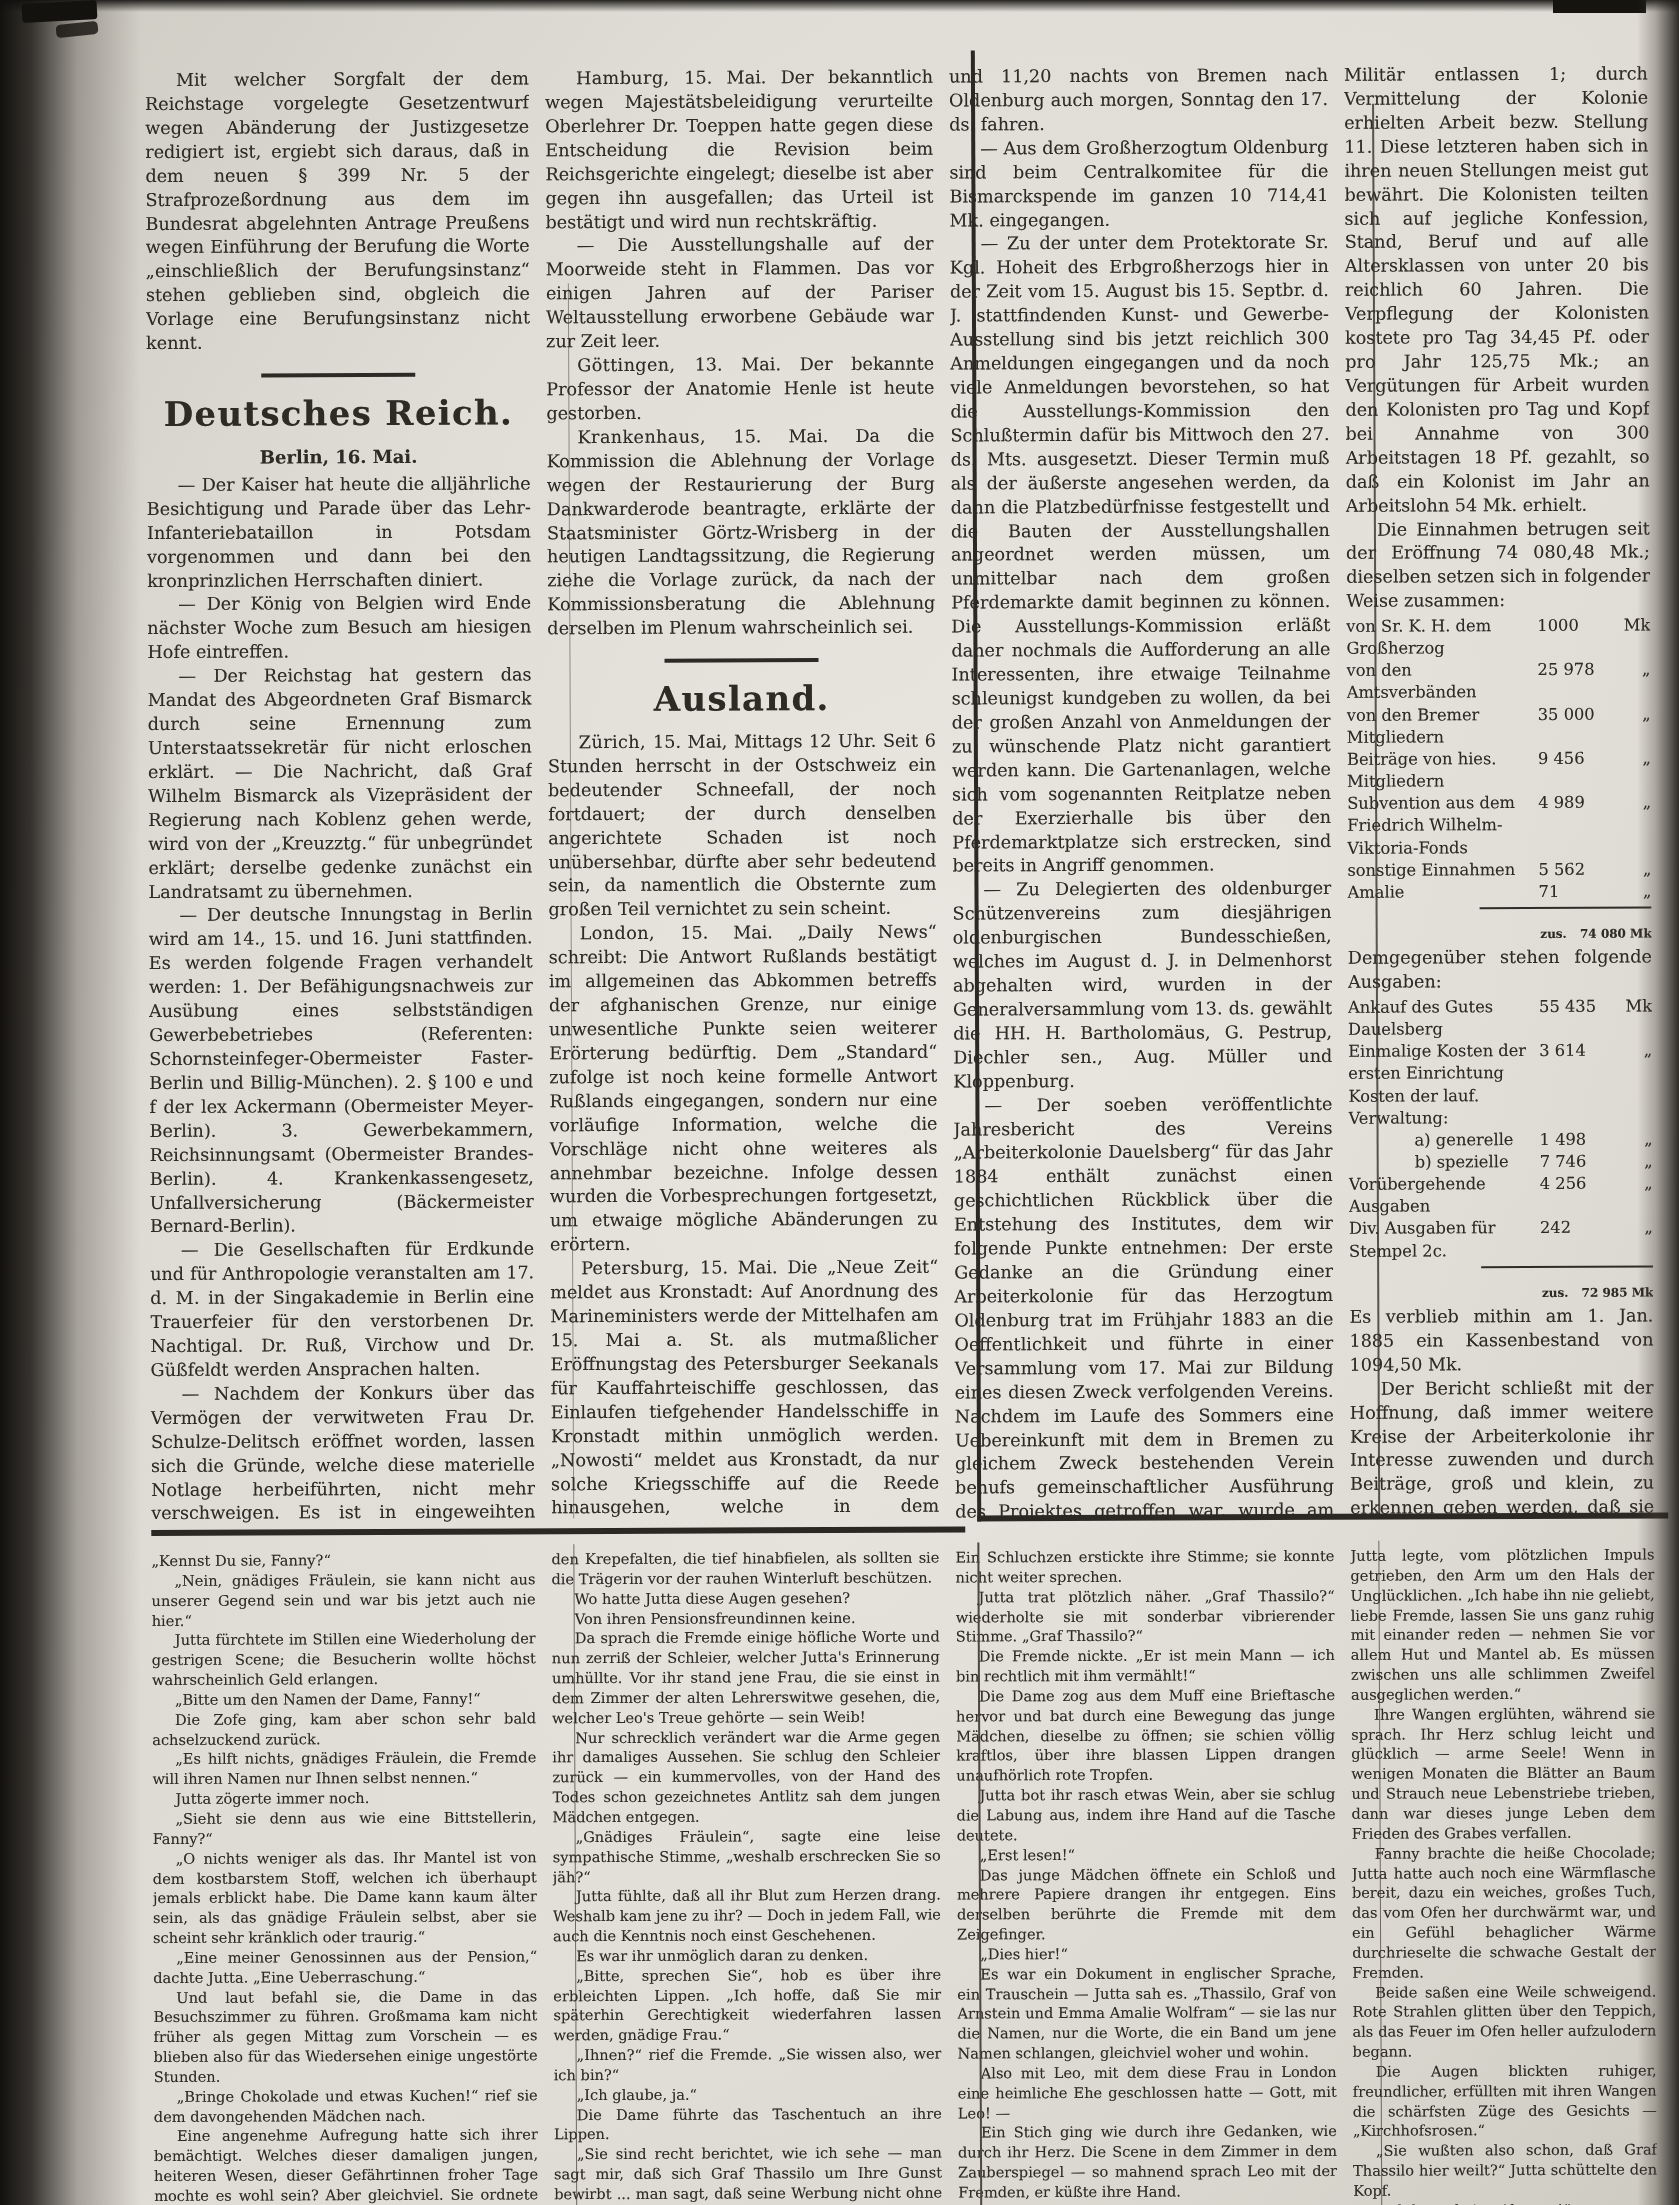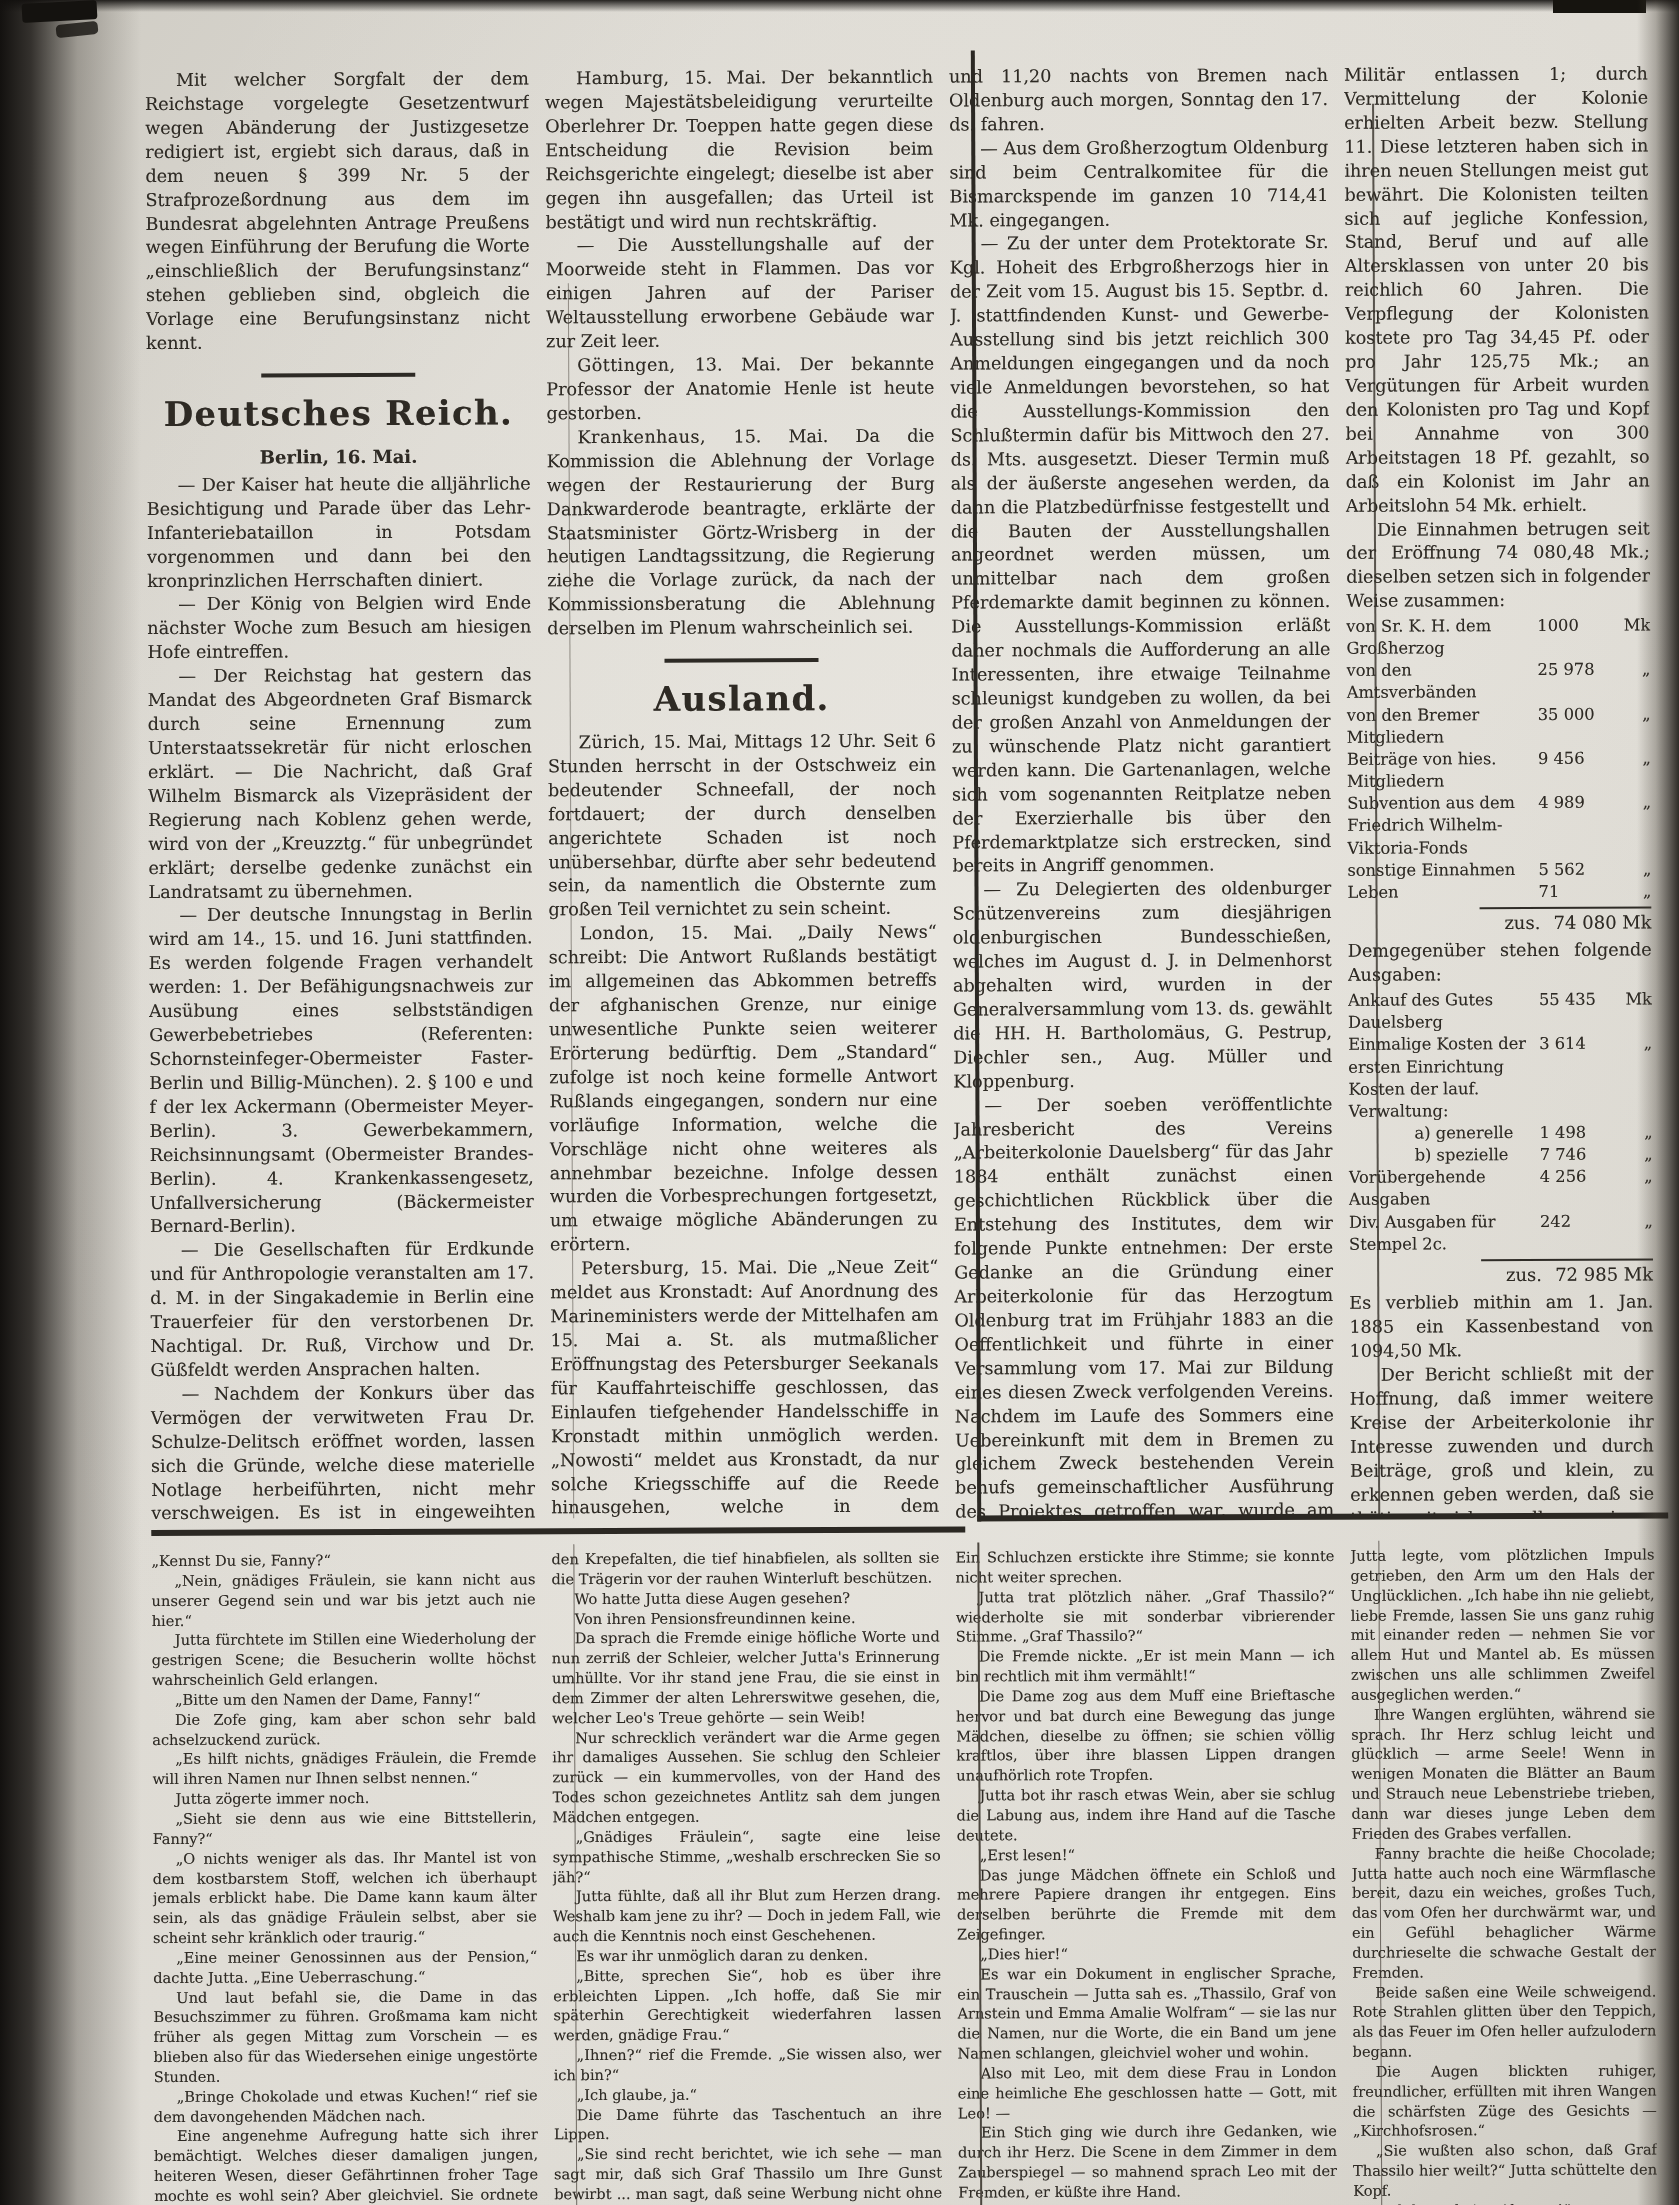--- a/index.html
+++ b/index.html
@@ -34,21 +34,21 @@
   .rulewrap{display:flex;justify-content:center;margin:17.6px 0 3.5px;}
   .rulewrap span{display:block;width:154px;height:4px;background:#2d2a25;}
 
   .ledger{margin:1.8px 0;font-size:16.3px;}
   .lrow{display:flex;align-items:baseline;}
   .lrow .lbl{flex:1;}
   .lrow .amt{min-width:79px;text-align:left;white-space:nowrap;}
   .lrow .unit{width:34px;text-align:right;}
   .lrow.ind .lbl{padding-left:66px;}
   .ltotal{display:flex;justify-content:flex-end;gap:13.2px;border-top:2.2px solid #2f2c27;
-          margin:4.4px 0 3.5px 132px;padding-top:2px;font-size:18px;}
+          margin:4.4px 0 3.5px 132px;padding-top:17px;font-size:12px;font-weight:bold;}
   .ltotal .amt{white-space:nowrap;}
 
   
   .vrule,.hsep{position:absolute;pointer-events:none;}
   #vr-mid  {left:976px;top:51px;width:4.4px;height:1471px;background:#2b2823;}
   #vr-midf {left:976px;top:1543px;width:2.2px;height:842px;background:#4c473f;}
   #vr-g1   {left:572px;top:282px;width:1.3px;height:1235px;background:rgba(62,56,48,.5);}
   #vr-g1f  {left:572px;top:1543px;width:1.3px;height:842px;background:rgba(62,56,48,.7);}
   #vr-g3   {left:1377px;top:106px;width:1.8px;height:1414px;background:rgba(52,47,40,.8);}
   #vr-g3f  {left:1377px;top:1543px;width:1.3px;height:842px;background:rgba(62,56,48,.7);}
@@ -136,21 +136,21 @@
               <span class="lbl">Subvention aus dem Friedrich Wilhelm-Viktoria-Fonds</span>
               <span class="amt">4 989</span>
               <span class="unit">„</span>
             </div>
             <div class="lrow">
               <span class="lbl">sonstige Einnahmen</span>
               <span class="amt">5 562</span>
               <span class="unit">„</span>
             </div>
             <div class="lrow">
-              <span class="lbl">Leben</span>
+              <span class="lbl">Amalie</span>
               <span class="amt">71</span>
               <span class="unit">„</span>
             </div>
           </div>
           <div class="ltotal">
             <span>zus.</span>
             <span class="amt">74 080 Mk</span>
           </div>
           <p class="para cont">Demgegenüber stehen folgende Ausgaben:</p>
           <div class="ledger">

